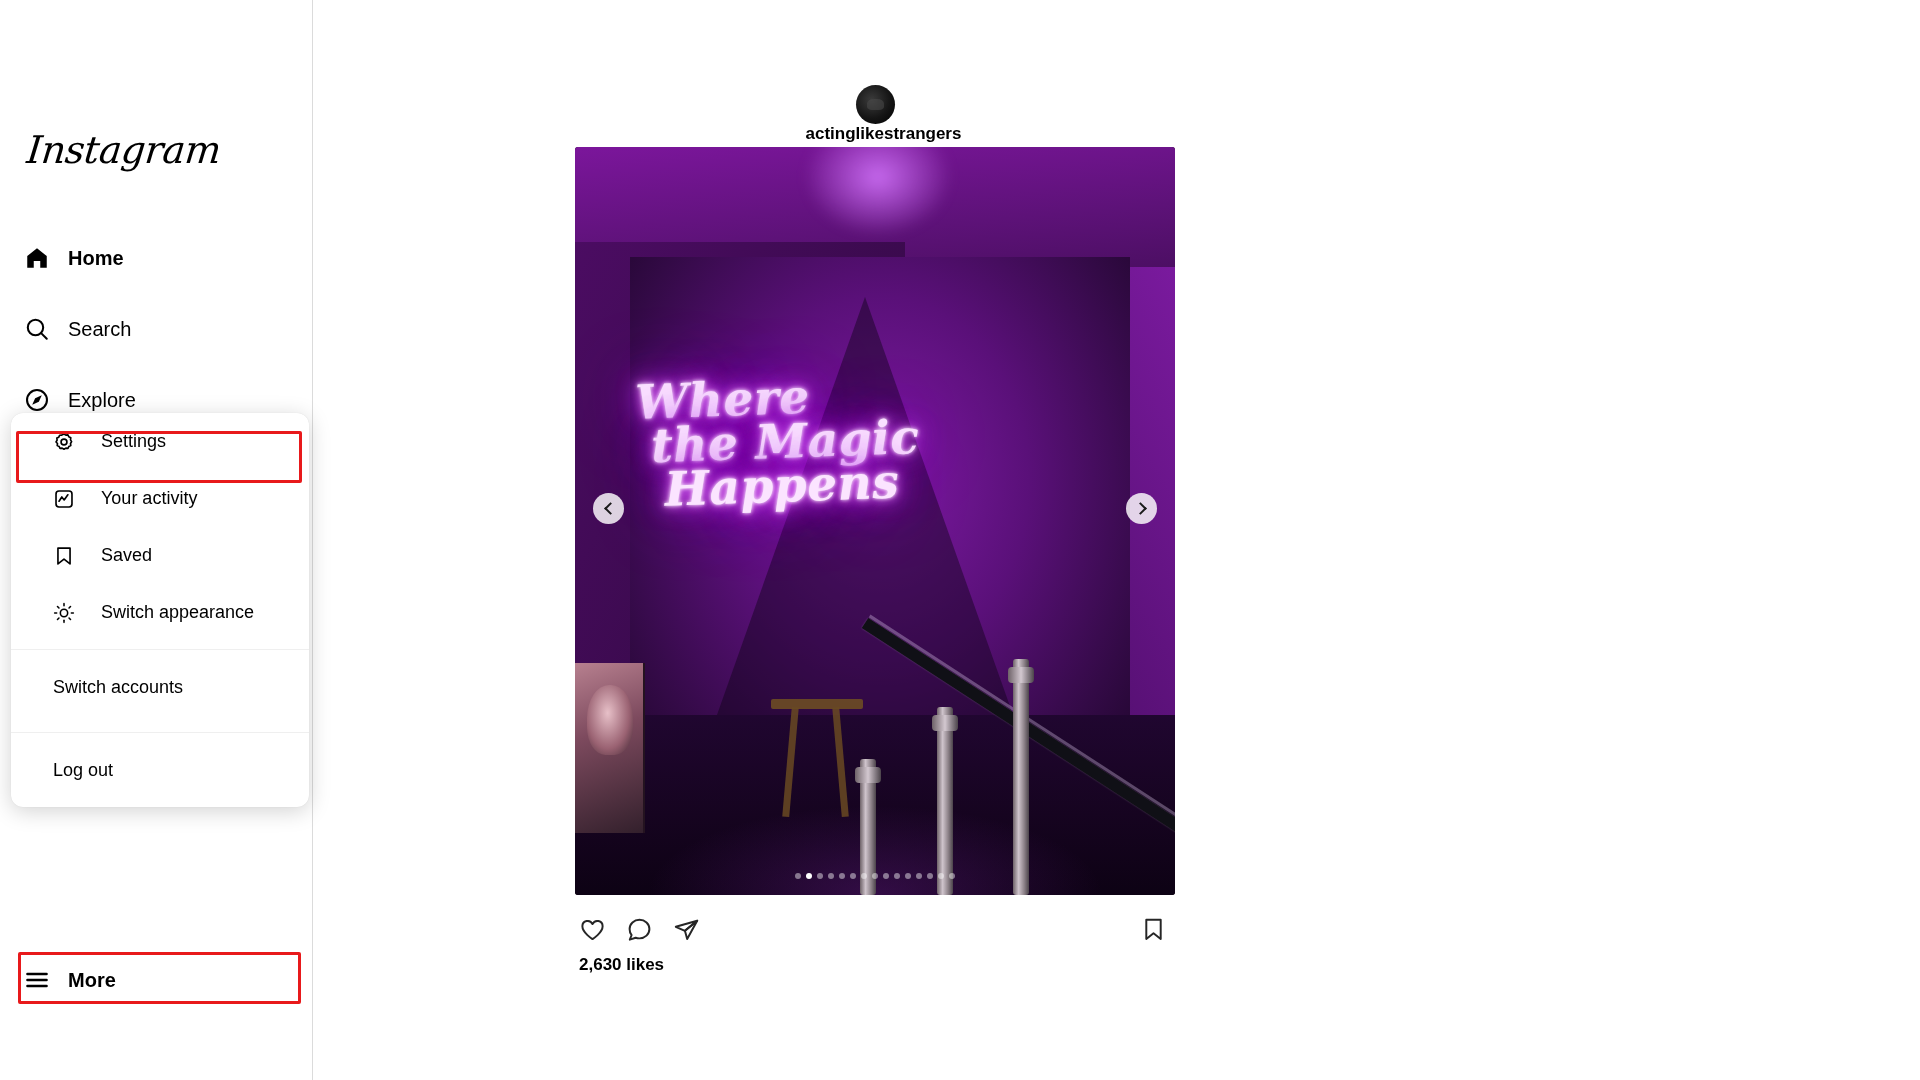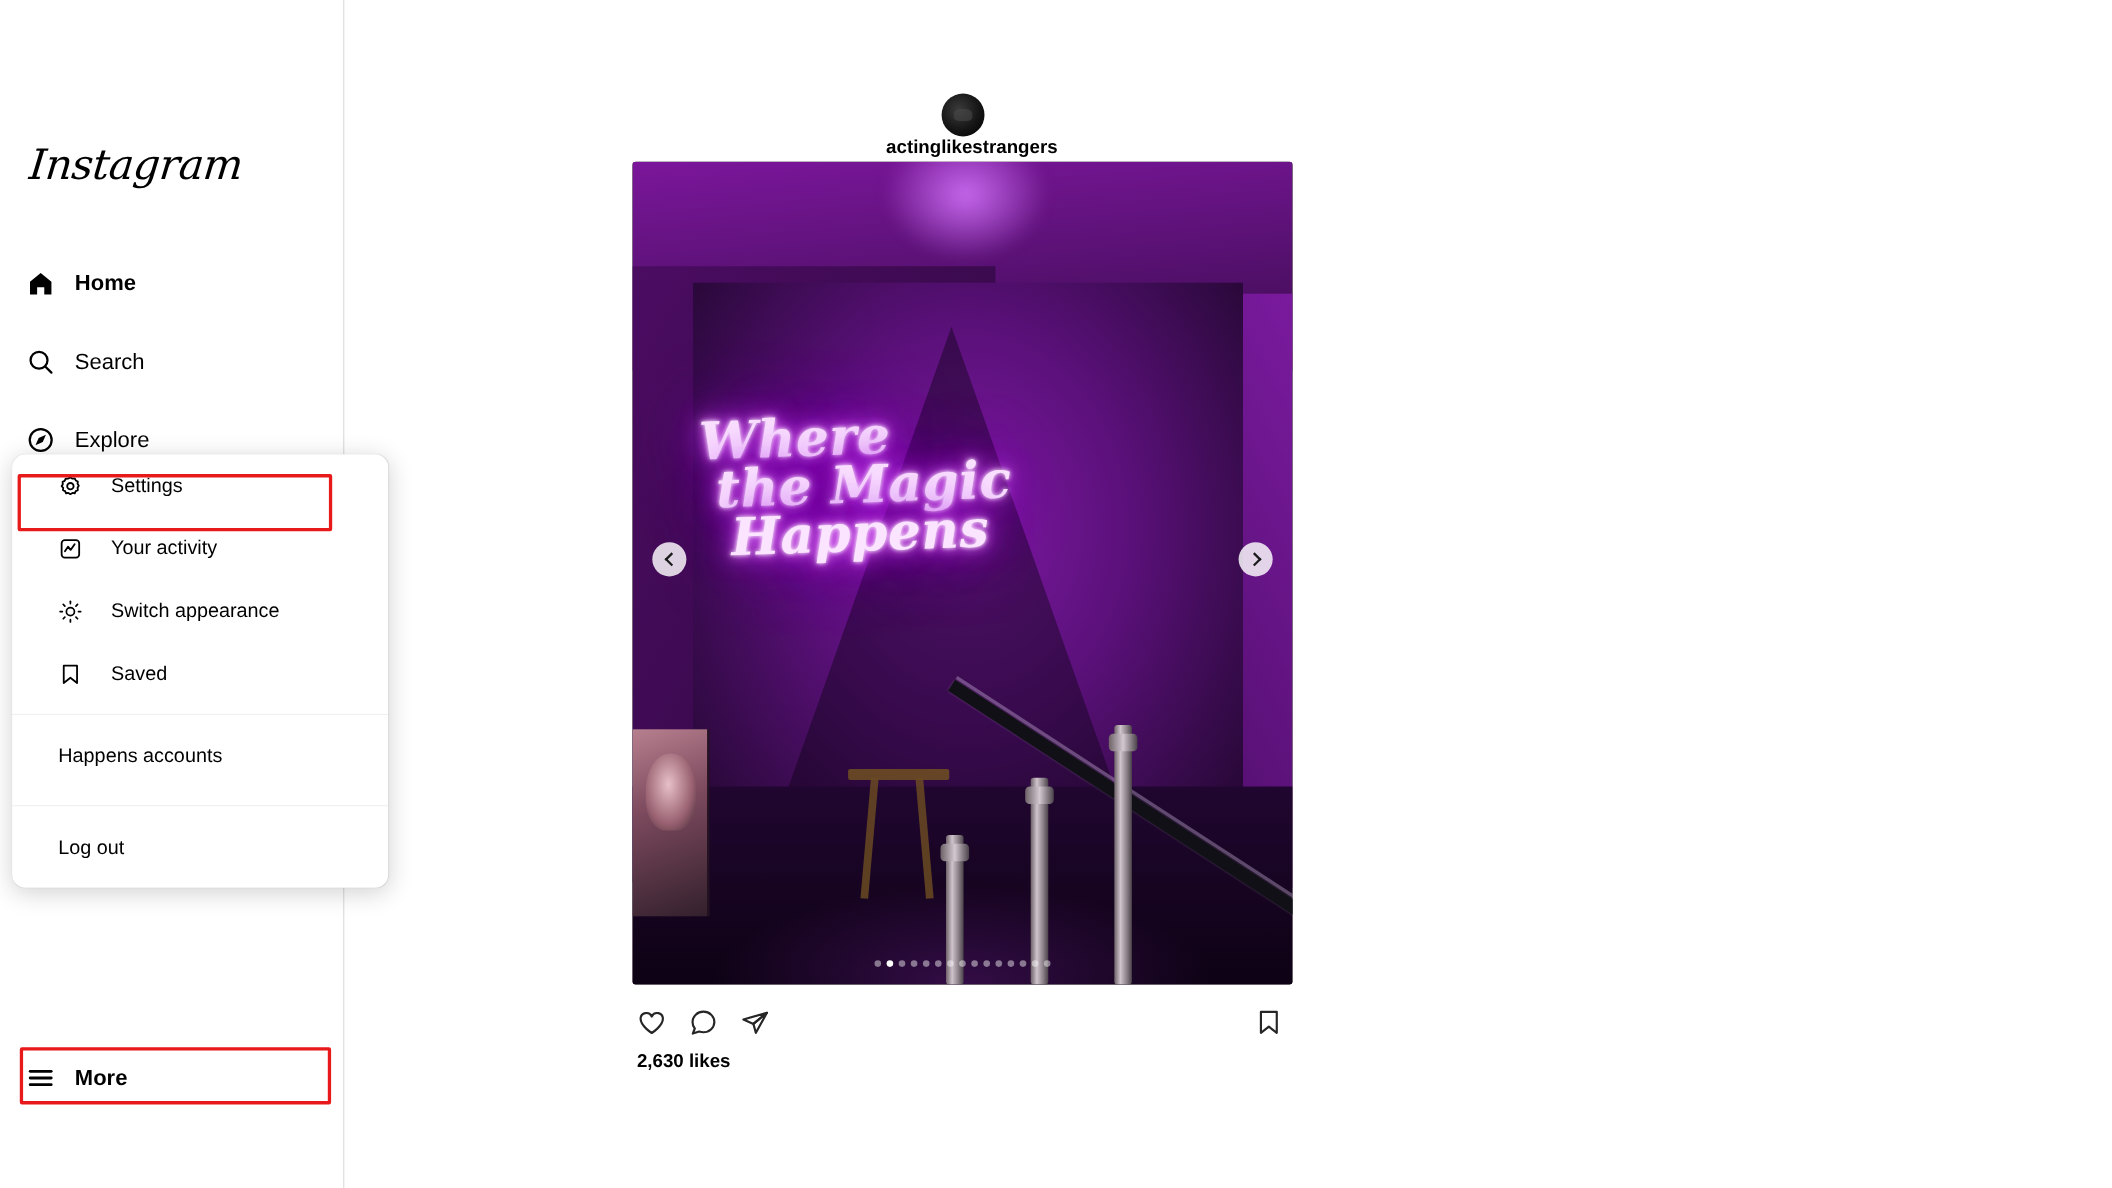--- a/index.html
+++ b/index.html
@@ -53,21 +53,21 @@
     border-radius: 2px;
     pointer-events: none;
   }
   #hl-more { left: 18px; top: 952px; width: 283px; height: 52px; }
   #hl-settings { left: 16px; top: 431px; width: 286px; height: 52px; z-index: 40; }
 
   
   .menu {
     position: absolute;
     left: 11px; top: 413px;
-    width: 342px;
+    width: 298px;
     background: #ffffff;
     border-radius: 12px;
     box-shadow: 0 4px 22px rgba(0,0,0,0.18), 0 0 1px rgba(0,0,0,0.12);
     z-index: 30;
     overflow: hidden;
     padding: 0 0 0 0;
   }
   .menu-item {
     height: 57px;
     display: flex; align-items: center;
@@ -320,49 +320,49 @@
         <svg width="22" height="22" viewBox="0 0 24 24" fill="none" stroke="#000" stroke-width="1.8">
           <rect x="3.3" y="3.3" width="17.4" height="17.4" rx="3.2"></rect>
           <polyline points="6.6,14.4 9.6,9.8 12.2,13 16.2,7.4" stroke-linecap="round" stroke-linejoin="round"></polyline>
         </svg>
       </span>
       <span class="mi-label">Your activity</span>
     </div>
 
     <div class="menu-item">
       <span class="mi-icon">
+        <svg width="22" height="22" viewBox="0 0 24 24" fill="none" stroke="#000" stroke-width="1.8">
+          <path d="M5.4 3.4h13.2v17.2L12 15.4 5.4 20.6z" stroke-linejoin="round"></path>
+        </svg>
+      </span>
+      <span class="mi-label">Saved</span>
+    </div>
+
+    <div class="menu-item">
+      <span class="mi-icon">
         <svg width="22" height="22" viewBox="0 0 24 24" fill="none" stroke="#000" stroke-width="1.7" stroke-linecap="round">
           <circle cx="12" cy="12" r="4"></circle>
           <line x1="12" y1="1.8" x2="12" y2="4"></line>
             <line x1="12" y1="20" x2="12" y2="22.2"></line>
           <line x1="1.8" y1="12" x2="4" y2="12"></line>
             <line x1="20" y1="12" x2="22.2" y2="12"></line>
           <line x1="4.9" y1="4.9" x2="6.5" y2="6.5"></line>
             <line x1="17.5" y1="17.5" x2="19.1" y2="19.1"></line>
           <line x1="4.9" y1="19.1" x2="6.5" y2="17.5"></line>
             <line x1="17.5" y1="6.5" x2="19.1" y2="4.9"></line>
         </svg>
       </span>
       <span class="mi-label">Switch appearance</span>
     </div>
 
-    <div class="menu-item">
-      <span class="mi-icon">
-        <svg width="22" height="22" viewBox="0 0 24 24" fill="none" stroke="#000" stroke-width="1.8">
-          <path d="M5.4 3.4h13.2v17.2L12 15.4 5.4 20.6z" stroke-linejoin="round"></path>
-        </svg>
-      </span>
-      <span class="mi-label">Saved</span>
-    </div>
-
 
     <div class="menu-sep"></div>
 
     <div class="menu-item plain">
-      <span class="mi-label">Happens accounts</span>
+      <span class="mi-label">Switch accounts</span>
     </div>
 
     <div class="menu-sep"></div>
 
     <div class="menu-item plain">
       <span class="mi-label">Log out</span>
     </div>
   </div>
 
   <div class="hl-box" id="hl-settings"></div>

